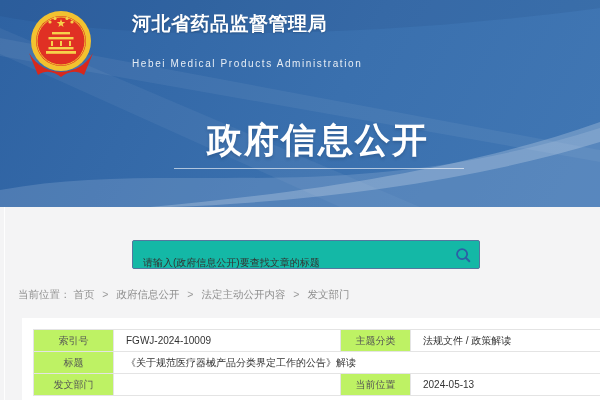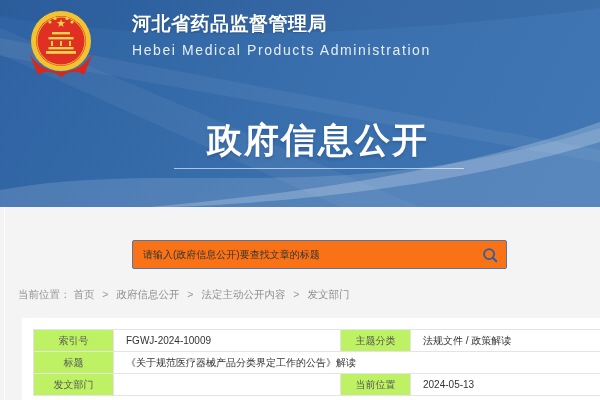--- a/index.html
+++ b/index.html
@@ -15,21 +15,21 @@
   }
   .banner-waves{position:absolute;left:0;top:0;}
   .brand{position:absolute;left:0;top:0;width:400px;height:90px;cursor:pointer;}
   .emblem{position:absolute;left:17px;top:9px;}
   .brand-text{position:absolute;left:132px;top:11px;}
   .brand-cn{
     font-size:19px;font-weight:bold;color:#ffffff;letter-spacing:0.5px;
     text-shadow:0 1px 2px rgba(0,0,0,.18);white-space:nowrap;
   }
   .brand-en{
-    margin-top:5px;font-size:14px;color:rgba(255,255,255,.88);
+    margin-top:21px;font-size:10px;color:rgba(255,255,255,.88);
     letter-spacing:1.6px;white-space:nowrap;
   }
   .banner-title{
     position:absolute;left:18px;top:117px;width:600px;text-align:center;
     font-size:35px;font-weight:bold;color:#ffffff;letter-spacing:2px;
     text-shadow:0 2px 3px rgba(20,45,80,.25);white-space:nowrap;
   }
   .banner-underline{
     position:absolute;left:174px;top:168px;width:290px;height:1px;
     background:rgba(255,255,255,.6);
@@ -37,23 +37,23 @@
   
   .content{
     position:absolute;left:0;top:207px;width:600px;height:193px;
     background:#f4f4f5;
   }
   .left-edge-line{
     position:absolute;left:4px;top:0;width:1px;height:193px;
     background:rgba(255,255,255,.85);
   }
   .searchbar{
-    position:absolute;left:132px;top:33px;width:375px;height:29px;
-    background:#f97316;border:1px solid #54779f;border-radius:2px;
-    display:flex;align-items:center;box-sizing:border-box;
+    position:absolute;left:132px;top:33px;width:348px;height:29px;
+    background:#14b8a6;border:1px solid #54779f;border-radius:2px;
+    display:flex;align-items:flex-end;box-sizing:border-box;
   }
   .searchbar input{
     flex:1;border:none;outline:none;background:transparent;
     font-size:10px;color:#333;padding:0 6px 0 10px;
     font-family:"Liberation Sans","DejaVu Sans",sans-serif;
   }
   .searchbar input::placeholder{color:#333;opacity:1;}
   .search-btn{
     width:32px;height:27px;border:none;background:transparent;cursor:pointer;
     display:flex;align-items:center;justify-content:center;padding:0;

